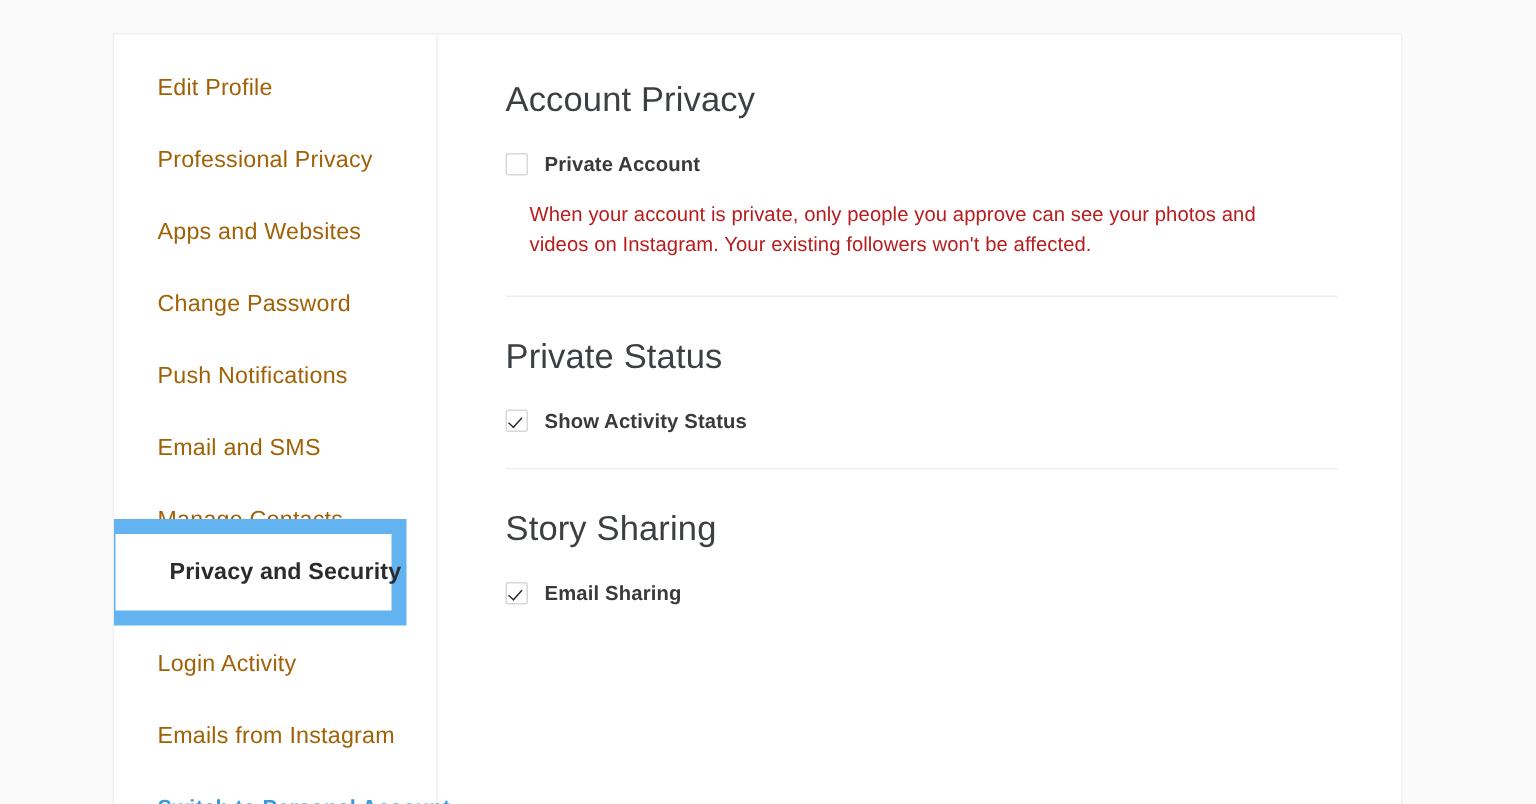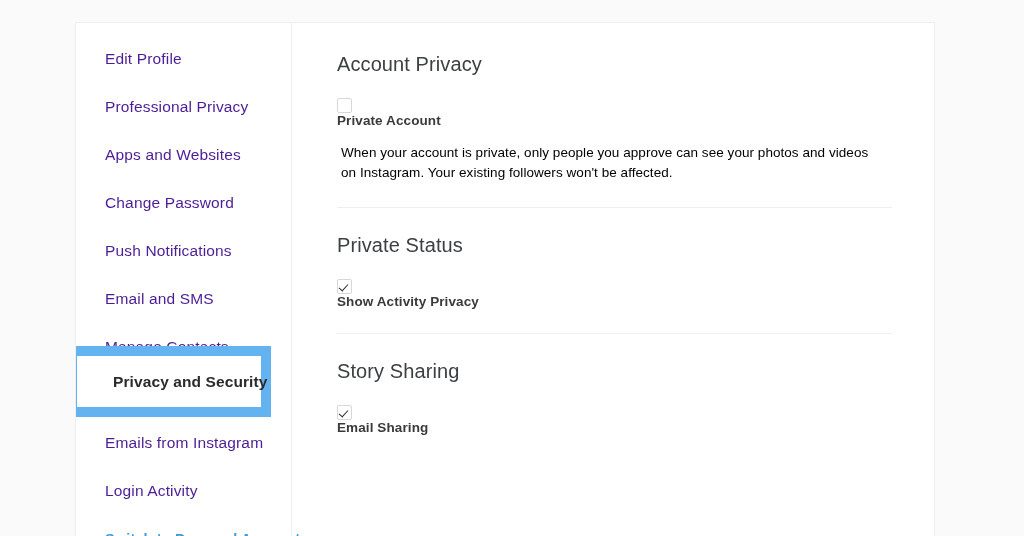--- a/index.html
+++ b/index.html
@@ -36,21 +36,21 @@
     border-right: 1px solid #efefef;
     box-sizing: border-box;
     position: relative;
     padding-top: 12px;
   }
   .nav-item {
     height: 48px;
     line-height: 48px;
     padding-left: 29px;
     font-size: 15.5px;
-    color: #4c1d95;
+    color: #a16207;
     letter-spacing: .15px;
     white-space: nowrap;
     cursor: pointer;
   }
   .nav-item.active {
     color: #262626;
     font-weight: bold;
   }
   .nav-item.link {
     color: #3e9ad4;
@@ -88,32 +88,31 @@
   }
 
   
   #content {
     flex: 1 1 auto;
     padding: 30px 42px 0 45px;
     box-sizing: border-box;
     min-width: 0;
   }
   .section-title {
-    font-size: 20px;
+    font-size: 23px;
     font-weight: normal;
     color: #3c4043;
     letter-spacing: .1px;
     margin: 0 0 22px 0;
   }
   .checkbox-row {
     display: flex;
     align-items: flex-start;
     margin-bottom: 15px;
     cursor: pointer;
-    flex-direction: column;
   }
   .checkbox {
     width: 15px;
     height: 15px;
     border: 1px solid #d8d8d8;
     border-radius: 2px;
     background: #fff;
     box-sizing: border-box;
     margin-right: 11px;
     flex: 0 0 15px;
@@ -132,23 +131,23 @@
   }
   .checkbox-label {
     font-size: 13.5px;
     font-weight: bold;
     color: #3a3a3a;
     letter-spacing: .1px;
   }
   .helper-text {
     font-size: 13.5px;
     line-height: 20px;
-    color: #000000;
+    color: #b91c1c;
     max-width: 540px;
-    margin: 4px;
+    margin: 16px;
     letter-spacing: .05px;
   }
   .divider {
     height: 1px;
     background: #efefef;
     border: 0;
     margin: 24px 0 26px 0;
     max-width: 558px;
   }
   .section { margin: 0; }
@@ -178,24 +177,24 @@
     <div class="nav-item">
       <span>Email and SMS</span>
     </div>
     <div class="nav-item">
       <span>Manage Contacts</span>
     </div>
     <div class="nav-item active">
       <span>Privacy and Security</span>
     </div>
     <div class="nav-item">
+      <span>Login Activity</span>
+    </div>
+    <div class="nav-item">
       <span>Emails from Instagram</span>
-    </div>
-    <div class="nav-item">
-      <span>Login Activity</span>
     </div>
     <div class="nav-item link">
       <span>Switch to Personal Account</span>
     </div>
 
     <div id="highlight-box">
       <div id="highlight-label">Privacy and Security</div>
     </div>
   </nav>
 
@@ -209,21 +208,21 @@
       </div>
       <p class="helper-text">When your account is private, only people you approve can see your photos and videos on Instagram. Your existing followers won't be affected.</p>
     </section>
 
     <hr class="divider">
 
     <section class="section">
       <h2 class="section-title">Private Status</h2>
       <div class="checkbox-row">
         <span class="checkbox checked"></span>
-        <span class="checkbox-label">Show Activity Privacy</span>
+        <span class="checkbox-label">Show Activity Status</span>
       </div>
     </section>
 
     <hr class="divider">
 
     <section class="section">
       <h2 class="section-title">Story Sharing</h2>
       <div class="checkbox-row">
         <span class="checkbox checked"></span>
         <span class="checkbox-label">Email Sharing</span>

